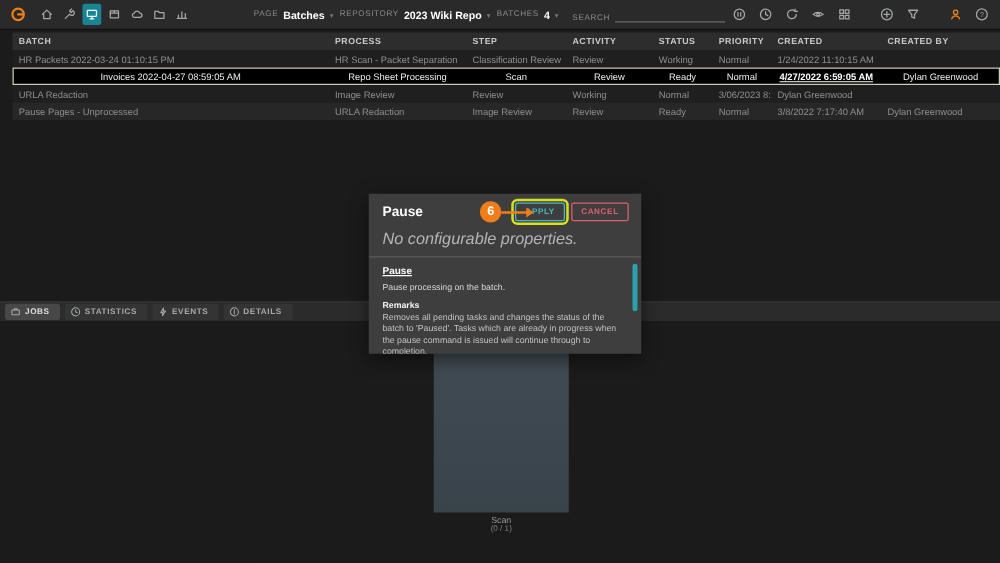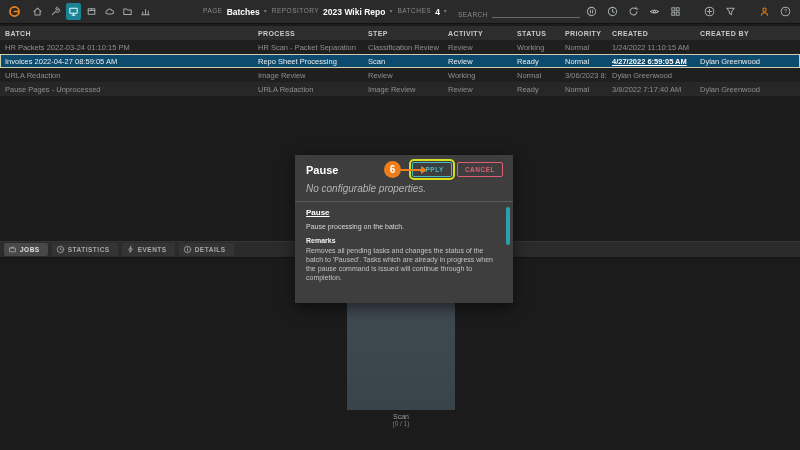--- a/index.html
+++ b/index.html
@@ -23,53 +23,53 @@
     border-radius:2px; cursor:pointer;
   }
   .nav-btn.active { background:#1b8494; }
   .ic { width:11px; height:11px; display:block; }
   .ic * { fill:none; stroke:#a3a8a8; stroke-width:1.1; stroke-linecap:round; stroke-linejoin:round; }
   .nav-btn.active .ic * { stroke:#eafcff; }
   .logo-btn { width:20px; height:18px; display:flex; align-items:center; justify-content:center; margin-right:4px; }
   .logo-btn .ic { width:13px; height:13px; }
   .logo-btn .ic * { stroke:#f08019; stroke-width:1.6; }
   .ctx { display:flex; align-items:center; gap:5px; margin-left:48px; }
-  .ctx-group { display:flex; align-items:flex-start; gap:4px; cursor:pointer; }
+  .ctx-group { display:flex; align-items:center; gap:4px; cursor:pointer; }
   .ctx-label { font-size:6.5px; color:#8a8a8a; letter-spacing:.5px; }
   .ctx-value { font-size:8.5px; font-weight:bold; color:#ffffff; white-space:nowrap; }
   .caret { font-size:6px; color:#777; }
   .search-wrap { display:flex; align-items:flex-end; gap:4px; margin-left:6px; }
   .search-input {
     width:88px; height:12px; background:transparent; border:none;
     border-bottom:1px solid #6a6a6a; color:#ddd; font-size:8px; outline:none;
   }
   .right-icons { margin-left:auto; display:flex; align-items:center; gap:3px; }
   .right-icons .gap { width:10px; }
   .user-btn .ic * { stroke:#f08019; }
 
   
-  .grid-table { position:absolute; top:26px; left:0; right:0; }
+  .grid-table { position:absolute; top:26px; left:0; right:0;padding-left:10px; }
   .t-head, .t-row {
     display:grid; grid-template-columns:253px 110px 80px 69px 48px 47px 88px auto;
     height:14px; align-items:center;
   }
   .t-head { background:#2d2d2d; }
   .t-head .hcell {
     font-size:7px; font-weight:bold; color:#c9c9c9; letter-spacing:.4px;
     padding:0 5px; white-space:nowrap; overflow:hidden; cursor:pointer;
   }
   .t-row { cursor:pointer; }
   .t-row:nth-child(odd) { background:#272727; }
   .t-row:nth-child(even) { background:#1f1f1f; }
   .t-row .cell {
     font-size:7.5px; color:#8f8f8f; padding:0 5px;
     white-space:nowrap; overflow:hidden;
   }
   .t-row.selected {
-    background:#0c4a6e; outline:1px solid #cfcdb0; outline-offset:-1px;
+    background:#000000; outline:1px solid #cfcdb0; outline-offset:-1px;text-align:center;
   }
   .t-row.selected .cell { color:#ececec; }
   .t-row.selected .cell.created { font-weight:bold; color:#ffffff;text-decoration:underline; }
 
   
   .tabbar {
     position:absolute; top:241px; left:0; right:0; height:17px;
     background:#2b2b2b; border-top:1px solid #353535; border-bottom:1px solid #141414;
     display:flex; align-items:center; gap:4px; padding:0 4px;
   }
@@ -86,35 +86,35 @@
   .preview-rect {
     position:absolute; left:347px; top:262px; width:108px; height:148px;
     background:linear-gradient(#424c54, #39434a); z-index:5; cursor:pointer;
   }
   .preview-caption { position:absolute; left:327px; top:413px; width:148px; text-align:center; z-index:5; }
   .preview-caption .cap1 { font-size:7px; color:#9a9a9a; }
   .preview-caption .cap2 { font-size:6.5px; color:#7f7f7f; }
 
   
   .modal {
-    position:absolute; left:295px; top:155px; width:218px; height:148px;
+    position:absolute; left:295px; top:155px; width:218px; height:128px;
     background:#3e3e3e; z-index:20; overflow:hidden;
     box-shadow:0 4px 14px rgba(0,0,0,.55);
   }
   .modal-header { display:flex; align-items:center; padding:7px 10px 3px 11px; }
   .modal-title { font-size:11px; font-weight:bold; color:#ffffff; }
   .modal-btns { margin-left:auto; display:flex; gap:5px; }
   .mbtn {
     background:transparent; border-radius:2px; cursor:pointer;
     font-family:"Liberation Sans", sans-serif;
     font-size:6.5px; font-weight:bold; letter-spacing:.5px; padding:3px 7px;
   }
   .btn-apply { color:#45bac6; border:1px solid #45bac6; outline:2px solid #d9df1e; outline-offset:1px; }
   .btn-cancel { color:#de5f72; border:1px solid #de5f72; }
-  .no-props { font-size:10px; font-style:italic; color:#b5b5b5; padding:3px 11px 7px; }
+  .no-props { font-size:13px; font-style:italic; color:#b5b5b5; padding:3px 11px 7px; }
   .help {
     border-top:1px solid #5a5a5a; position:relative;
     padding:6px 14px 0 11px; height:84px; overflow:hidden;
   }
   .help-heading { font-size:8px; font-weight:bold; color:#ffffff; text-decoration:underline; margin-bottom:6px; }
   .help-desc { font-size:7px; color:#d8d8d8; margin-bottom:7px; }
   .help-sub { font-size:7px; font-weight:bold; color:#f2f2f2; margin-bottom:2px; }
   .help-remarks { font-size:7px; color:#c2c2c2; line-height:1.3; margin-bottom:5px; width:188px; }
   .help-scrollbar {
     position:absolute; right:3px; top:5px; width:4px; height:38px;

